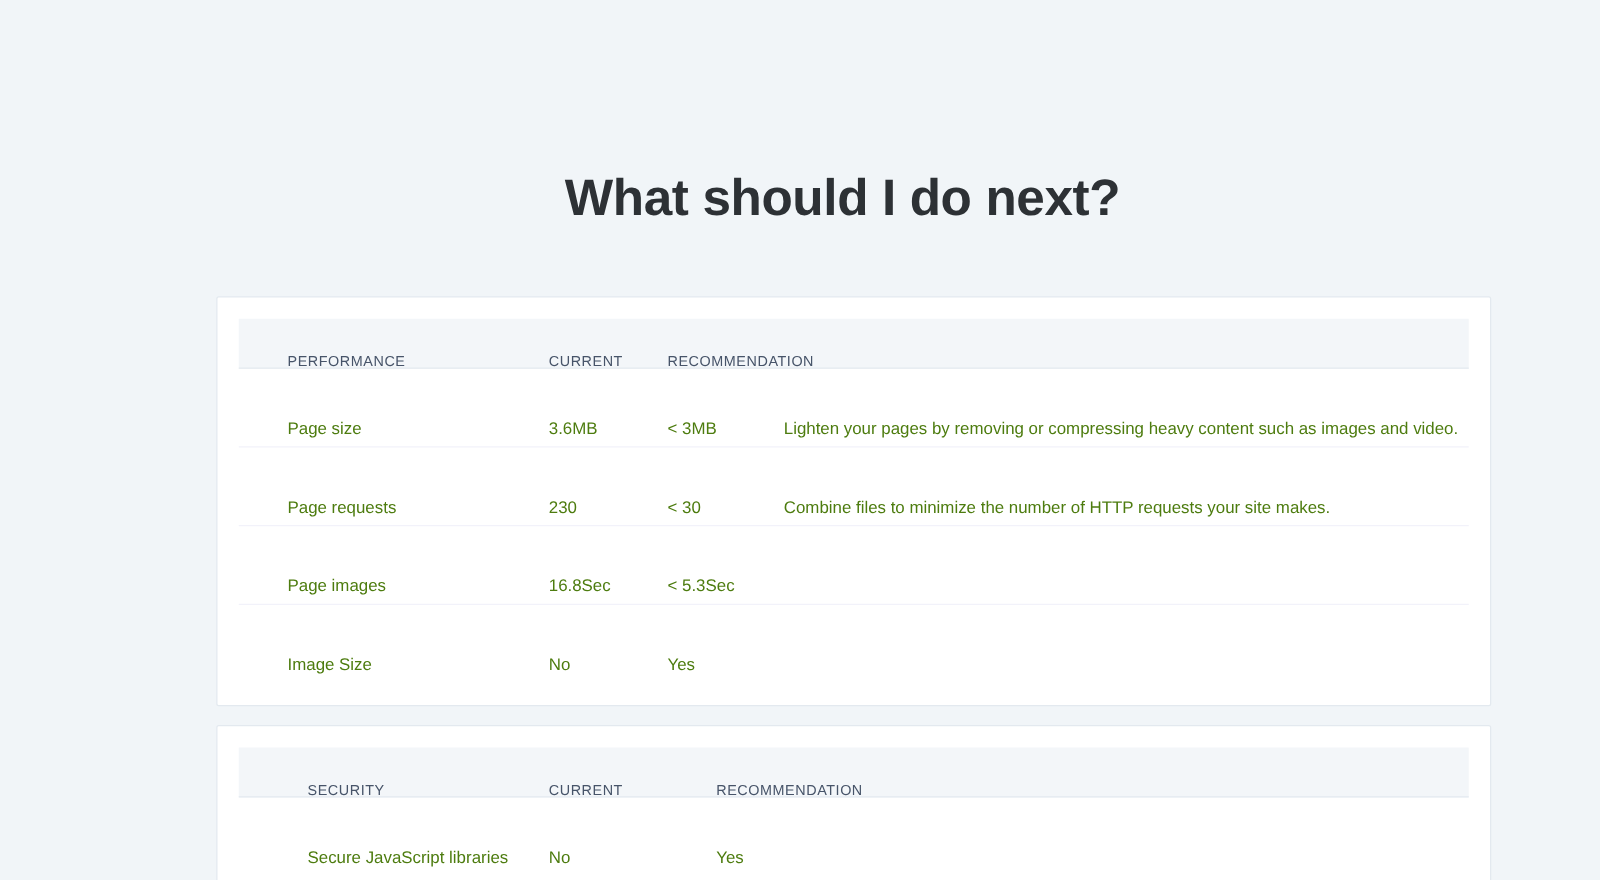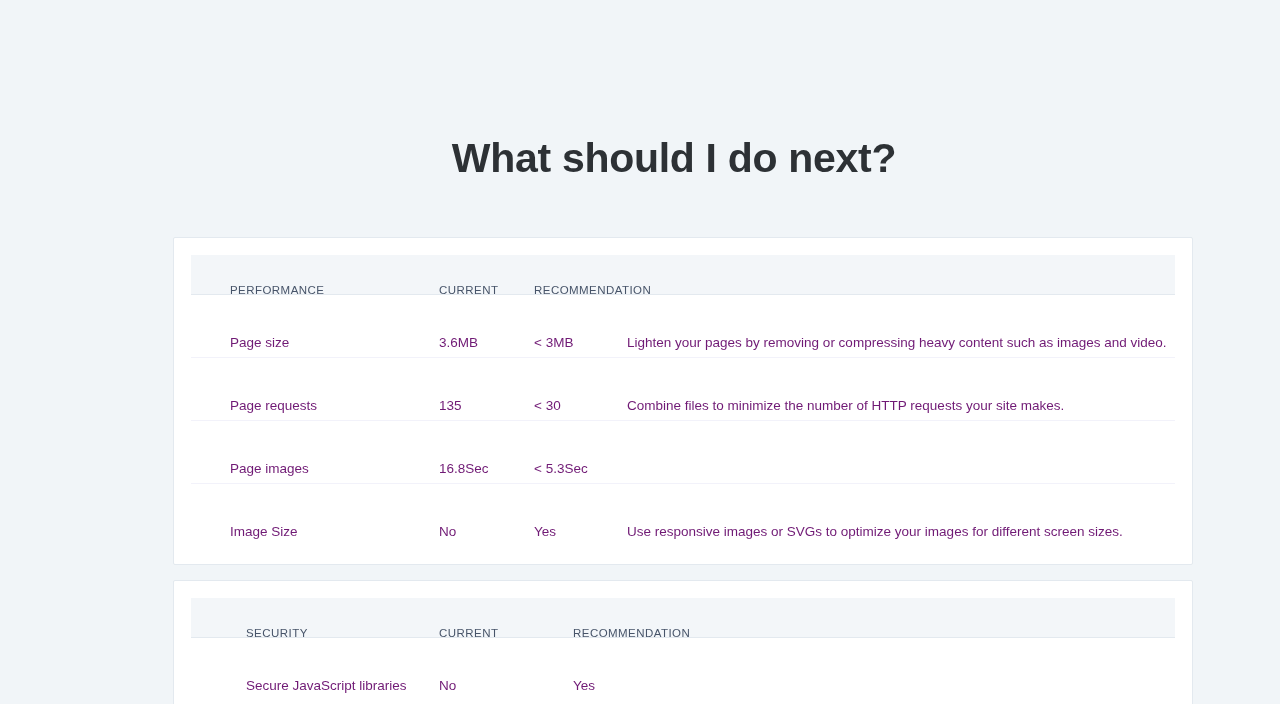--- a/index.html
+++ b/index.html
@@ -69,21 +69,21 @@
     height: 63px;
     position: relative;
     border-bottom: 1px solid #f2f2fa;
   }
   .trow.last { border-bottom: none; }
 
   .td {
     position: absolute;
     top: 22px;
     font-size: 13.5px;
-    color: #701a75;
+    color: #4d7c0f;
     white-space: nowrap;
     line-height: 18px;
     text-align: right;
   }
 
   
   .perf .c-name { left: 22px; }
   .perf .c-cur  { left: 231px; }
   .perf .c-rec  { left: 326px; }
   .perf .c-desc { left: 419px; }
@@ -113,36 +113,35 @@
 
       <div class="trow">
         <span class="td c-name">Page size</span>
         <span class="td c-cur">3.6MB</span>
         <span class="td c-rec">&lt; 3MB</span>
         <span class="td c-desc">Lighten your pages by removing or compressing heavy content such as images and video.</span>
       </div>
 
       <div class="trow">
         <span class="td c-name">Page requests</span>
-        <span class="td c-cur">135</span>
+        <span class="td c-cur">230</span>
         <span class="td c-rec">&lt; 30</span>
         <span class="td c-desc">Combine files to minimize the number of HTTP requests your site makes.</span>
       </div>
 
       <div class="trow">
         <span class="td c-name">Page images</span>
         <span class="td c-cur">16.8Sec</span>
         <span class="td c-rec">&lt; 5.3Sec</span>
       </div>
 
       <div class="trow last">
         <span class="td c-name">Image Size</span>
         <span class="td c-cur">No</span>
         <span class="td c-rec">Yes</span>
-        <span class="td c-desc">Use responsive images or SVGs to optimize your images for different screen sizes.</span>
       </div>
 
     </div>
 
     <div class="card sec">
 
       <div class="thead">
         <span class="th c-name">SECURITY</span>
         <span class="th c-cur">CURRENT</span>
         <span class="th c-rec">RECOMMENDATION</span>

